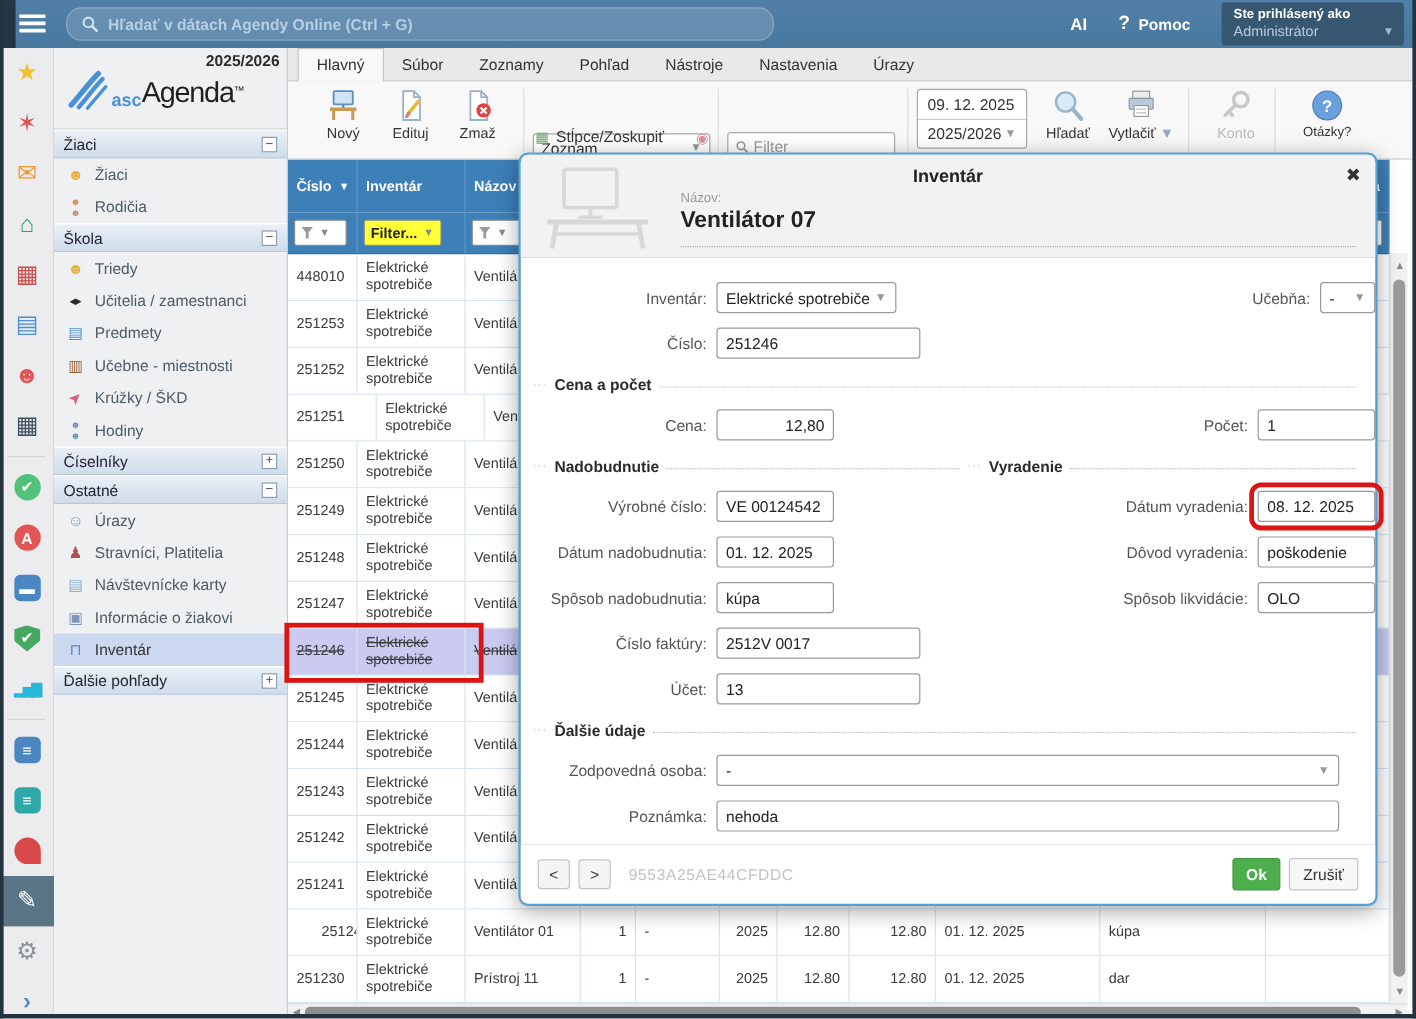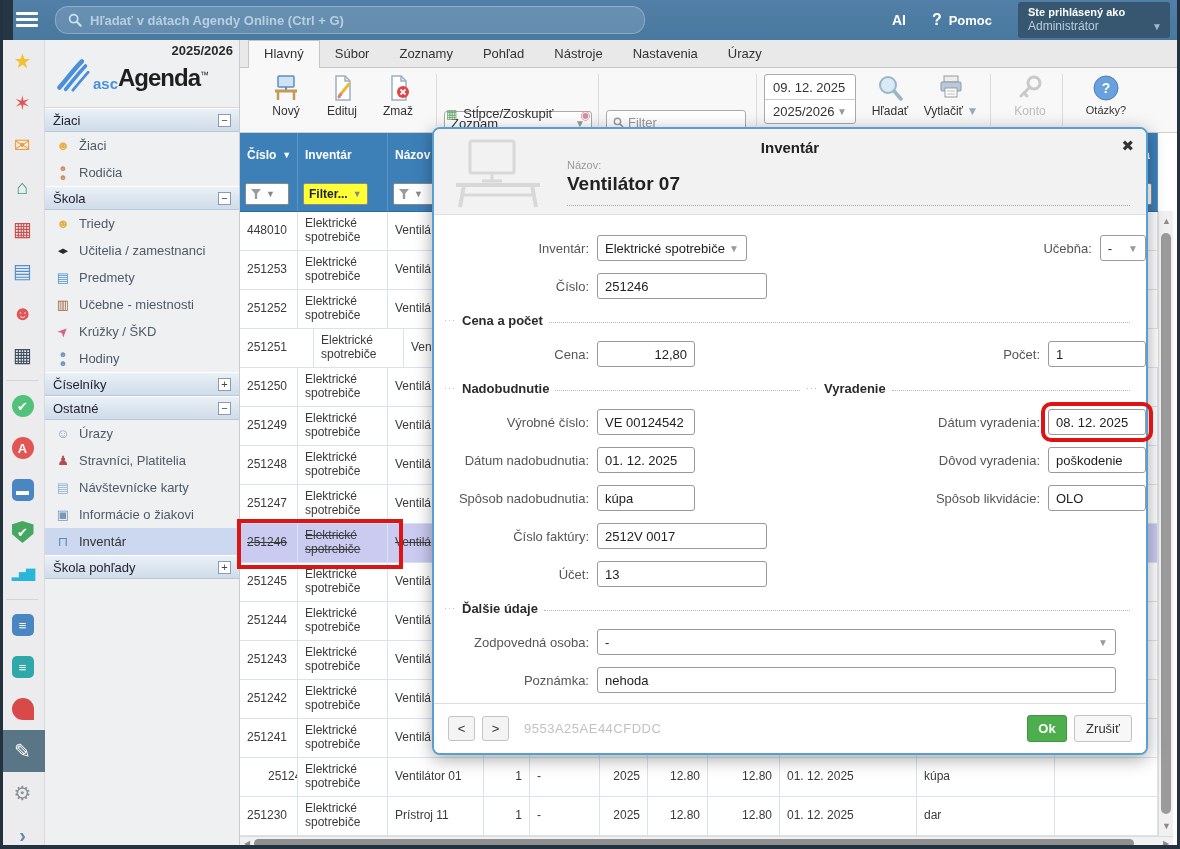--- a/index.html
+++ b/index.html
@@ -41,21 +41,21 @@
   .shape-shield { clip-path:polygon(50% 0,100% 16%,100% 58%,50% 100%,0 58%,0 16%); }
   .shape-bubble { border-radius:50% 50% 0 50%; transform:rotate(0deg); }
   .rail-div { height:1px; background:#d5d5d7; margin:4px 6px; }
 
   
   .nav { position:absolute; left:45px; top:40px; width:195px; height:809px; background:#eef0f2; border-right:1px solid #c9ccd0; z-index:5; }
   .nav-top { position:relative; height:68px; border-bottom:1px solid #d5d8db; }
   .nav-year { position:absolute; right:6px; top:3px; font-size:13px; font-weight:bold; color:#2b2b2b; }
   .logo { position:absolute; left:8px; top:16px; display:flex; align-items:flex-end; }
   .logo-asc { color:#4a90d9; font-size:15px; font-weight:bold; margin-left:2px; }
-  .logo-agenda { color:#1f1f1f; font-size:24px; font-weight:bold; letter-spacing:-1px; }
+  .logo-agenda { color:#1f1f1f; font-size:24px; font-weight:normal; letter-spacing:-1px; }
   .logo-tm { color:#1f1f1f; font-size:9px; vertical-align:top; margin-bottom:12px; }
   .nav-h { height:24px; background:linear-gradient(#eaf0f6,#cfdcea); border-top:1px solid #fff; border-bottom:1px solid #b9c8d6; display:flex; align-items:center; padding:0 8px; font-size:13px; color:#223; cursor:pointer; }
   .nav-h .lbl { flex:1; }
   .nav-toggle { width:13px; height:13px; border:1px solid #8a9cae; background:#fff; font-size:11px; line-height:11px; text-align:center; color:#445; }
   .nav-i { height:27px; display:flex; align-items:center; gap:8px; padding:0 8px 0 10px; font-size:13px; color:#4e5a66; cursor:pointer; }
   .nav-i.sel { background:#ccd8f0; color:#333; }
   .nav-ic { width:16px; text-align:center; font-size:13px; flex:none; }
 
   
   .content { position:absolute; left:240px; top:40px; width:940px; height:809px; background:#fff; z-index:6; }
@@ -309,21 +309,21 @@
         </div>
         <div class="nav-i">
           <span class="nav-ic" style="color: rgb(122, 150, 184);">▣</span>
           <span>Informácie o žiakovi</span>
         </div>
         <div class="nav-i sel">
           <span class="nav-ic" style="color: rgb(90, 135, 184);">⊓</span>
           <span>Inventár</span>
         </div>
         <div class="nav-h">
-          <span class="lbl">Škola pohľady</span>
+          <span class="lbl">Ďalšie pohľady</span>
           <span class="nav-toggle">+</span>
         </div>
       </div>
   </div>
 
   <div class="content">
     <div class="tabbar" id="tabbar">
         <div class="tab active">Hlavný</div>
         <div class="tab">Súbor</div>
         <div class="tab">Zoznamy</div>

